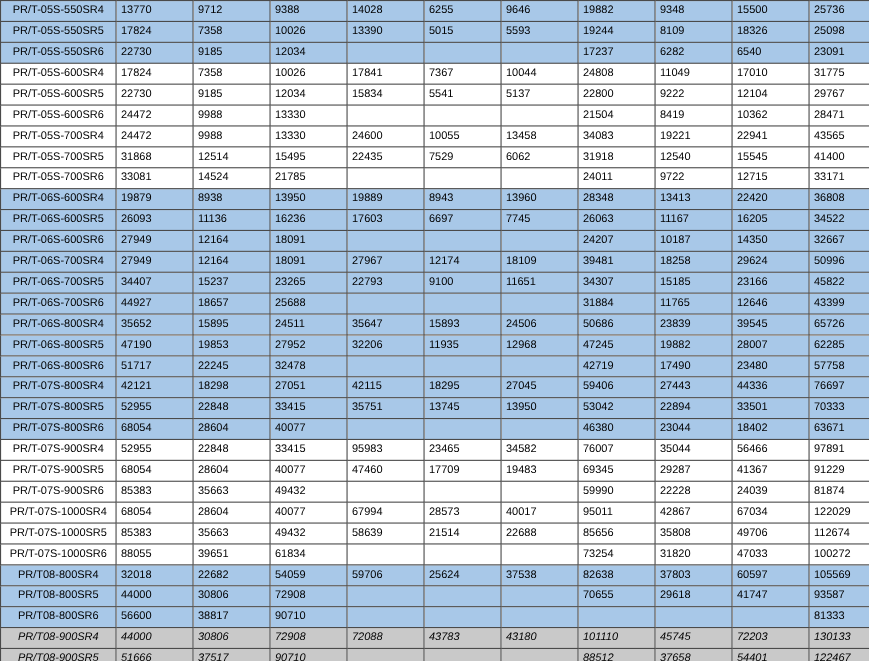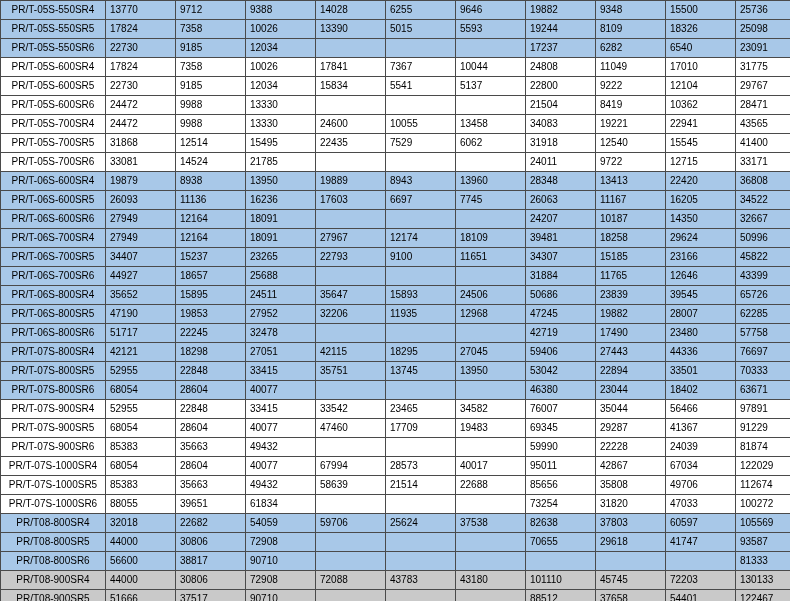--- a/index.html
+++ b/index.html
@@ -32,21 +32,21 @@
     width: 96px;
     text-align: center;
   }
   td.c-num {
     width: 61px;
     text-align: left;
   }
   
   tr.r-blue td { background: #a8c8e8; }
   tr.r-white td { background: #ffffff; }
-  tr.r-gray td  { background: #c9c9c9; }
+  tr.r-gray td  { background: #c9c9c9; font-style: italic; }
 </style>
 </head>
 <body>
 
 <table id="price-table">
   <tbody>
       <tr class="r-blue">
         <td class="c-model">PR/T-05S-550SR4</td>
         <td class="c-num">13770</td>
         <td class="c-num">9712</td>
@@ -317,21 +317,21 @@
         <td class="c-num">46380</td>
         <td class="c-num">23044</td>
         <td class="c-num">18402</td>
         <td class="c-num">63671</td>
       </tr>
       <tr class="r-white">
         <td class="c-model">PR/T-07S-900SR4</td>
         <td class="c-num">52955</td>
         <td class="c-num">22848</td>
         <td class="c-num">33415</td>
-        <td class="c-num">33542</td>
+        <td class="c-num">95983</td>
         <td class="c-num">23465</td>
         <td class="c-num">34582</td>
         <td class="c-num">76007</td>
         <td class="c-num">35044</td>
         <td class="c-num">56466</td>
         <td class="c-num">97891</td>
       </tr>
       <tr class="r-white">
         <td class="c-model">PR/T-07S-900SR5</td>
         <td class="c-num">68054</td>

